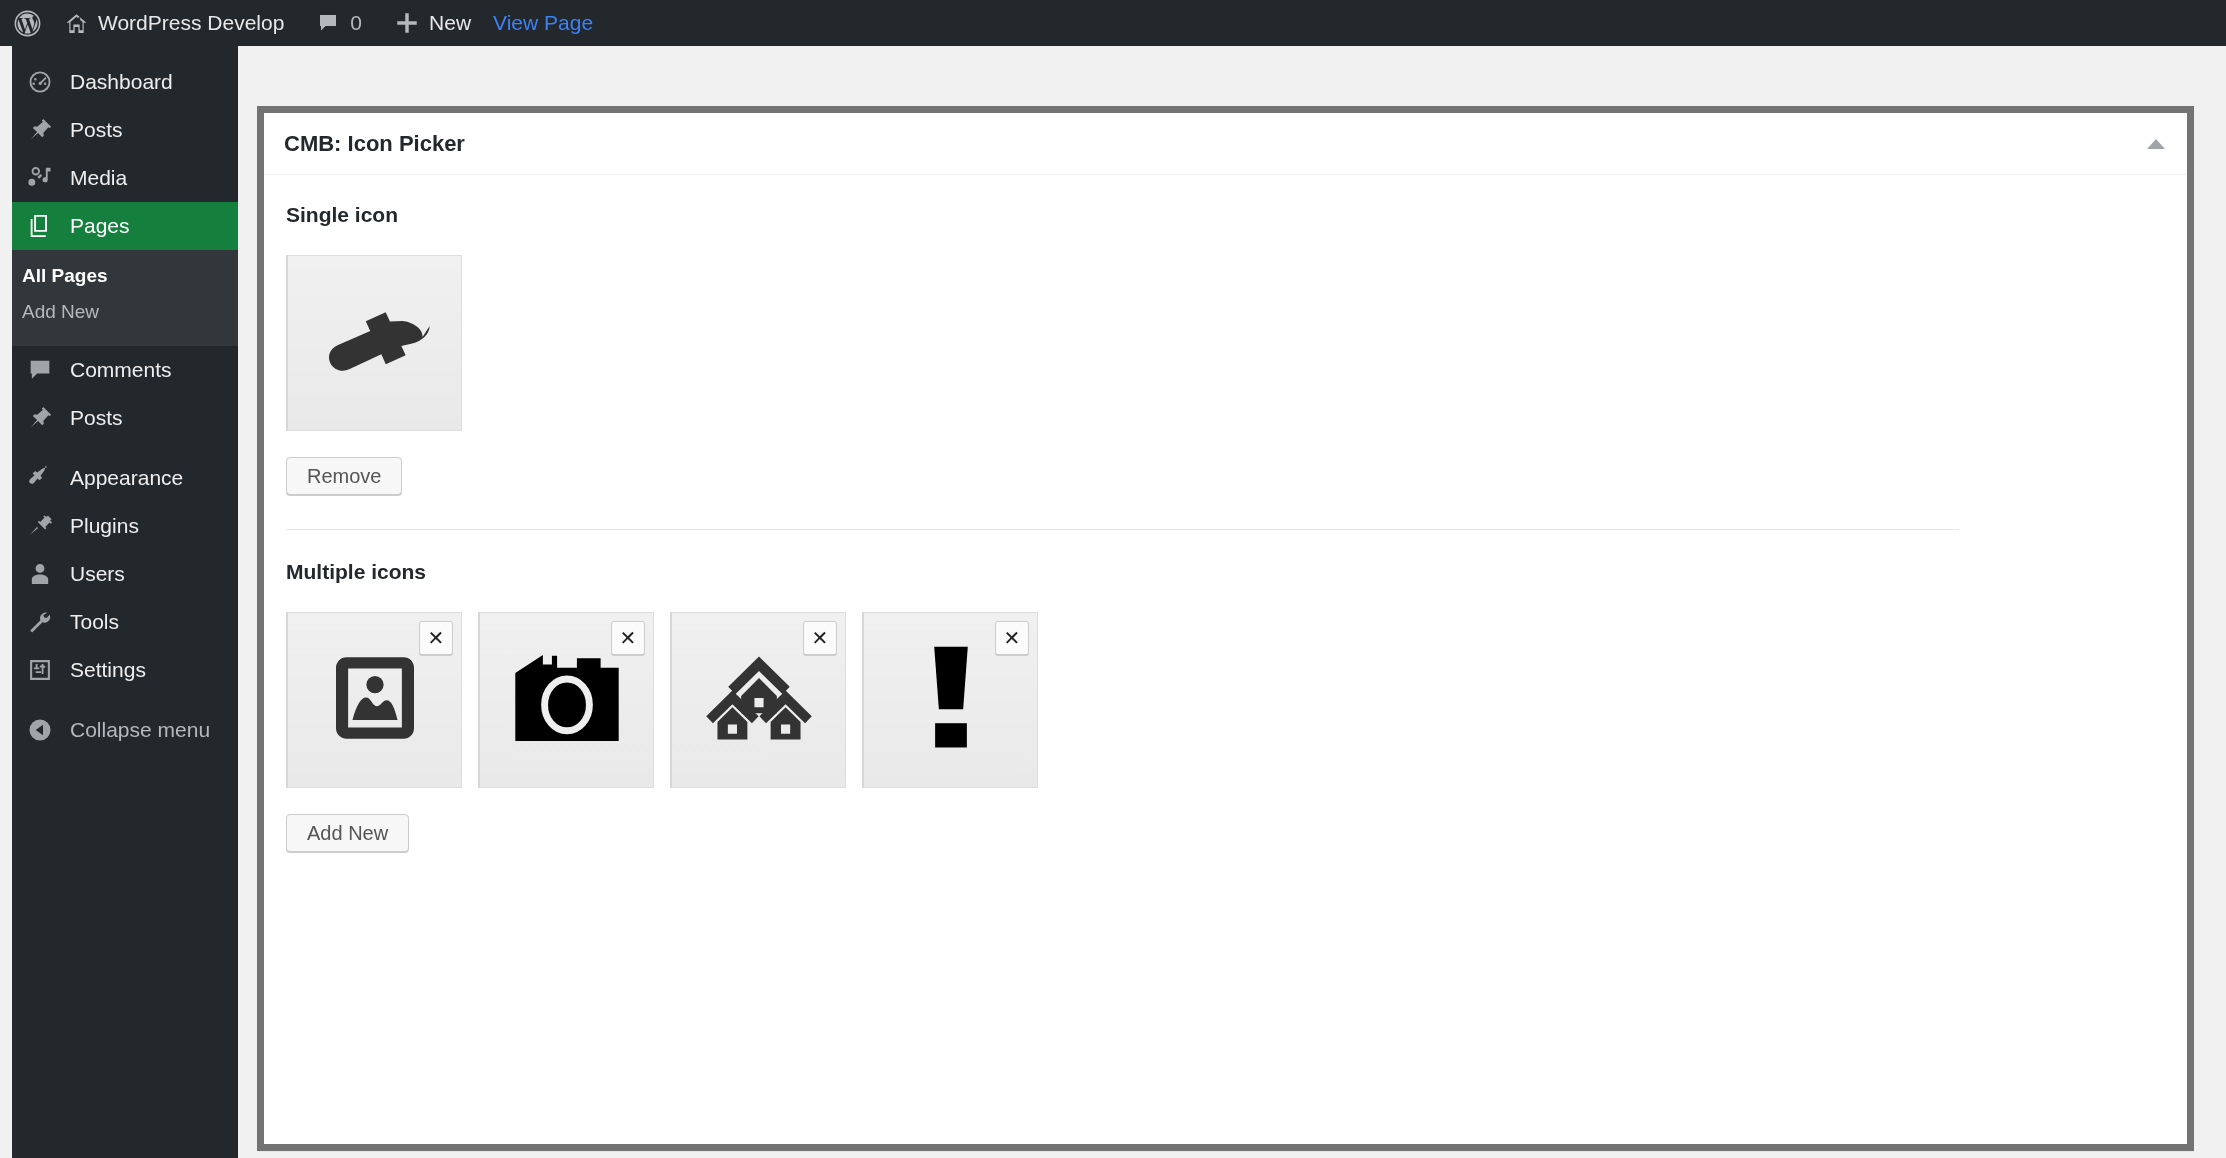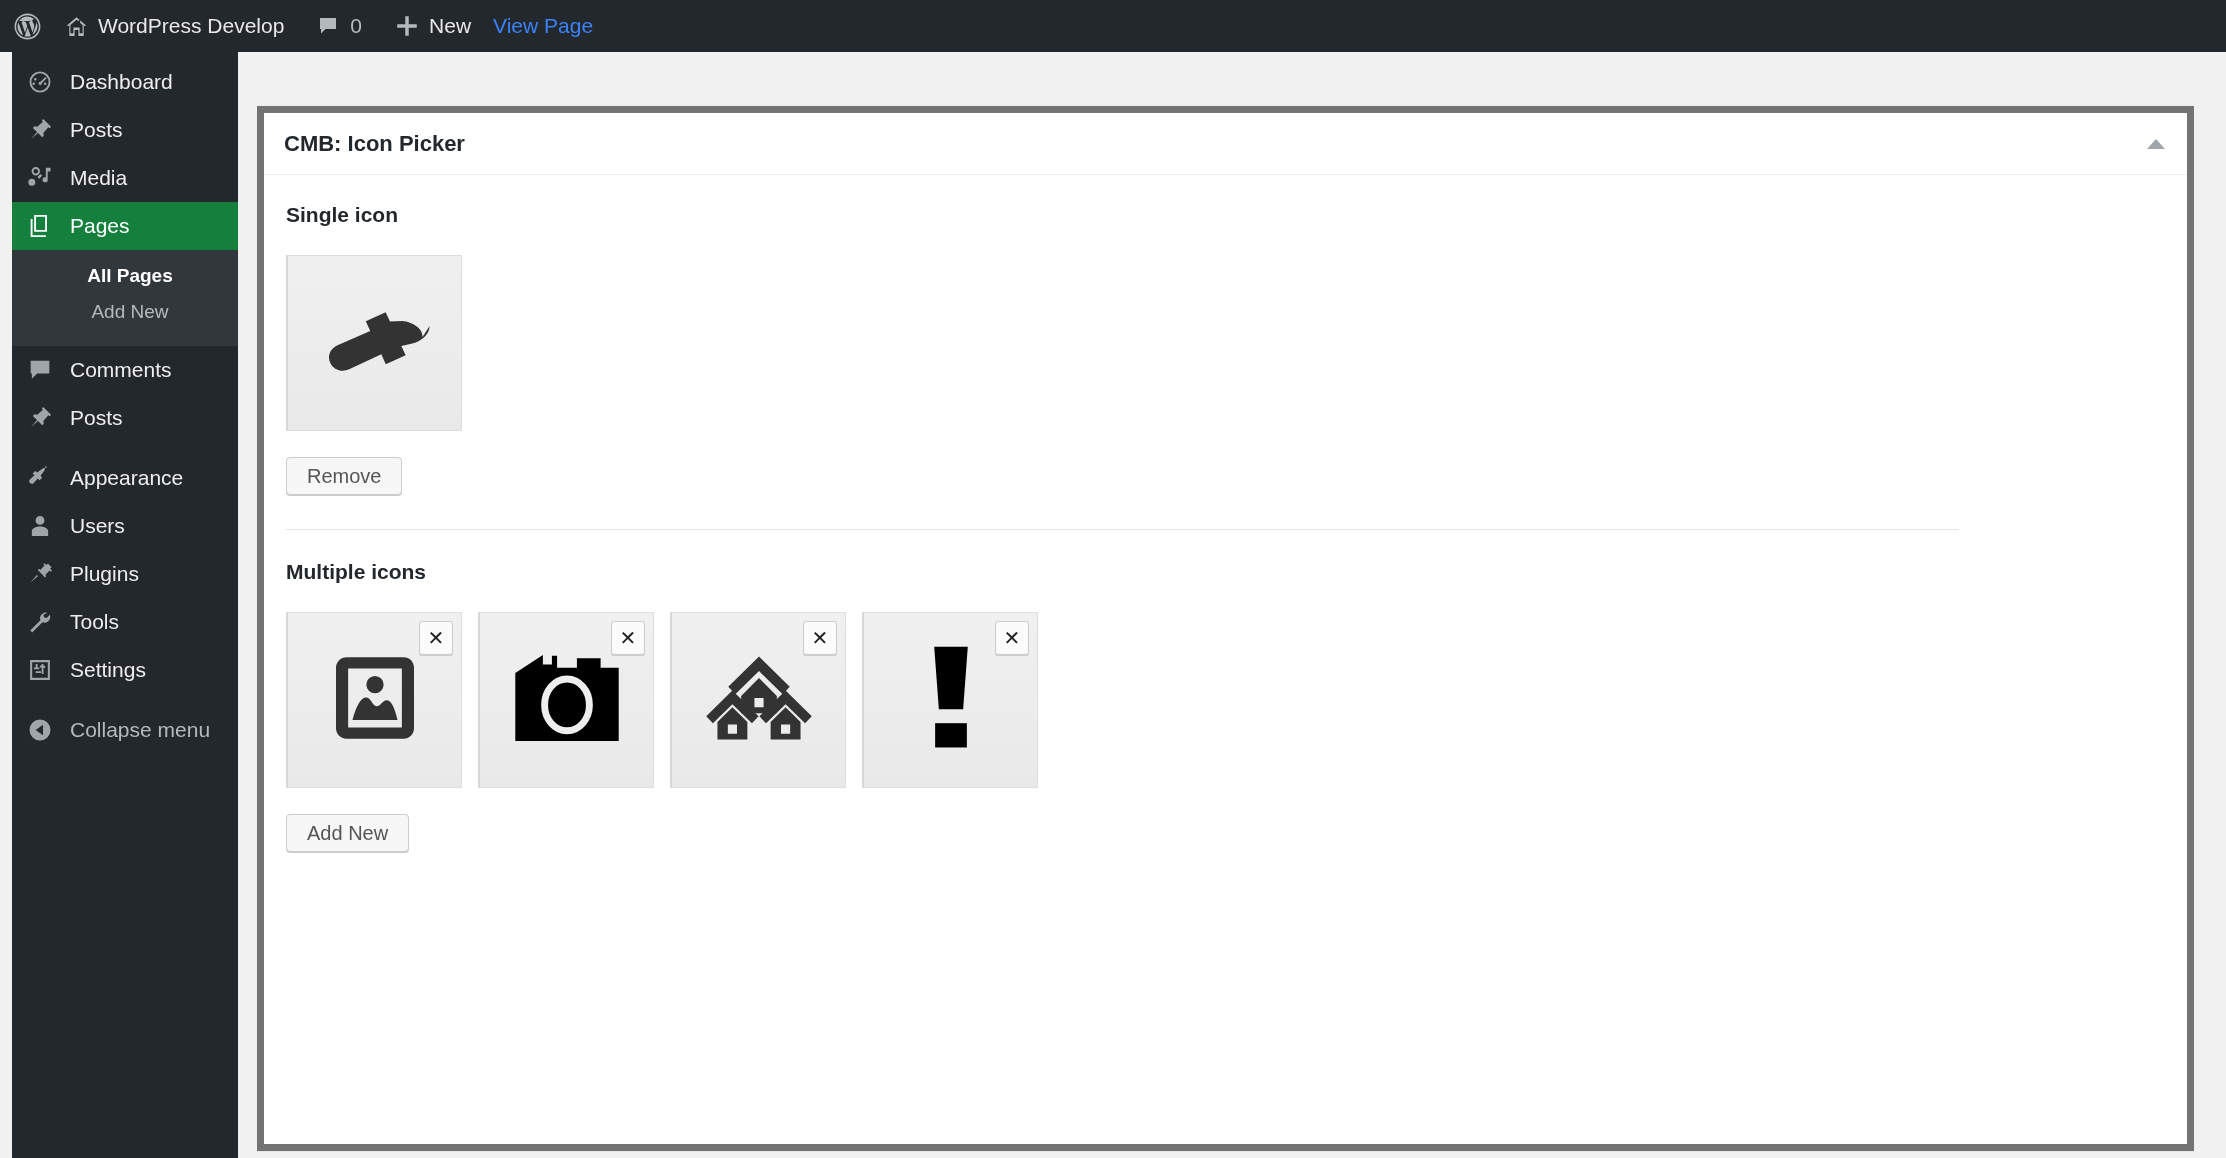--- a/index.html
+++ b/index.html
@@ -11,21 +11,21 @@
     background: #f1f1f1;
     font-family: "Liberation Sans", sans-serif;
     -webkit-font-smoothing: antialiased;
   }
 
   
   #adminbar {
     position: absolute;
     top: 0; left: 0;
     width: 2226px;
-    height: 52px;
+    height: 46px;
     background: #23282d;
     display: flex;
     align-items: center;
     z-index: 50;
   }
   .ab-item {
     display: flex;
     align-items: center;
     height: 46px;
     padding: 0 11px;
@@ -93,21 +93,20 @@
 
   #submenu {
     background: #32373c;
     padding: 8px 0 16px 0;
   }
   .sub-item {
     padding: 7px 0 7px 10px;
     font-size: 19px;
     color: #b4b9be;
     cursor: pointer;
-    text-align: center;
   }
   .sub-item.current { color: #fff; font-weight: bold; }
 
   .collapse-item { color: #b4b9be; }
   .collapse-item .mi-icon svg { fill: #a0a5aa; }
 
   
   #main {
     position: absolute;
     top: 46px; left: 226px;
@@ -378,33 +377,33 @@
       <svg viewBox="0 0 24 24">
           <path d="M18.5 3.2c-1.3-.6-4.4.5-6.6 2.3L9.6 7.2 7.9 5.9 5.7 8.1l1.6 1.6-3.8 3.3c-1 .9-1 2.4-.1 3.3.9.9 2.4.9 3.3-.1l3.3-3.8 1.6 1.6 2.2-2.2-1.3-1.7 1.7-2.3c1.8-2.2 2.9-5.3 2.3-6.6z"></path>
         </svg>
     </span>
     <span class="mi-label">Appearance</span>
   </div>
 
   <div class="menu-item">
     <span class="mi-icon">
       <svg viewBox="0 0 24 24">
+          <path d="M18.8 3.1l-1.2 1.2-1.6-1.6-1.1 1.1 1 1-3.7 3.7-1-1-1.1 1.1 6.3 6.3 1.1-1.1-1-1 3.7-3.7 1 1 1.1-1.1-1.6-1.6 1.2-1.2-2.1-2.1zM9.3 12.8l-5.8 6.8 6.8-5.8-1-1z"></path>
+        </svg>
+    </span>
+    <span class="mi-label">Plugins</span>
+  </div>
+
+  <div class="menu-item">
+    <span class="mi-icon">
+      <svg viewBox="0 0 24 24">
           <path d="M12 3.4a3.8 3.8 0 100 7.6 3.8 3.8 0 000-7.6zM12 12.4c-3.4 0-7 1.8-7 3.9v4.3h14v-4.3c0-2.1-3.6-3.9-7-3.9z"></path>
         </svg>
     </span>
     <span class="mi-label">Users</span>
-  </div>
-
-  <div class="menu-item">
-    <span class="mi-icon">
-      <svg viewBox="0 0 24 24">
-          <path d="M18.8 3.1l-1.2 1.2-1.6-1.6-1.1 1.1 1 1-3.7 3.7-1-1-1.1 1.1 6.3 6.3 1.1-1.1-1-1 3.7-3.7 1 1 1.1-1.1-1.6-1.6 1.2-1.2-2.1-2.1zM9.3 12.8l-5.8 6.8 6.8-5.8-1-1z"></path>
-        </svg>
-    </span>
-    <span class="mi-label">Plugins</span>
   </div>
 
   <div class="menu-item">
     <span class="mi-icon">
       <svg viewBox="0 0 24 24">
           <path d="M18.8 4.2a4.9 4.9 0 00-6.4 6.3L3.6 19.3l1.7 1.7 8.8-8.8a4.9 4.9 0 006.3-6.4l-2.8 2.8-2.1-.6-.6-2.1 2.9-1.7z"></path>
         </svg>
     </span>
     <span class="mi-label">Tools</span>
   </div>

